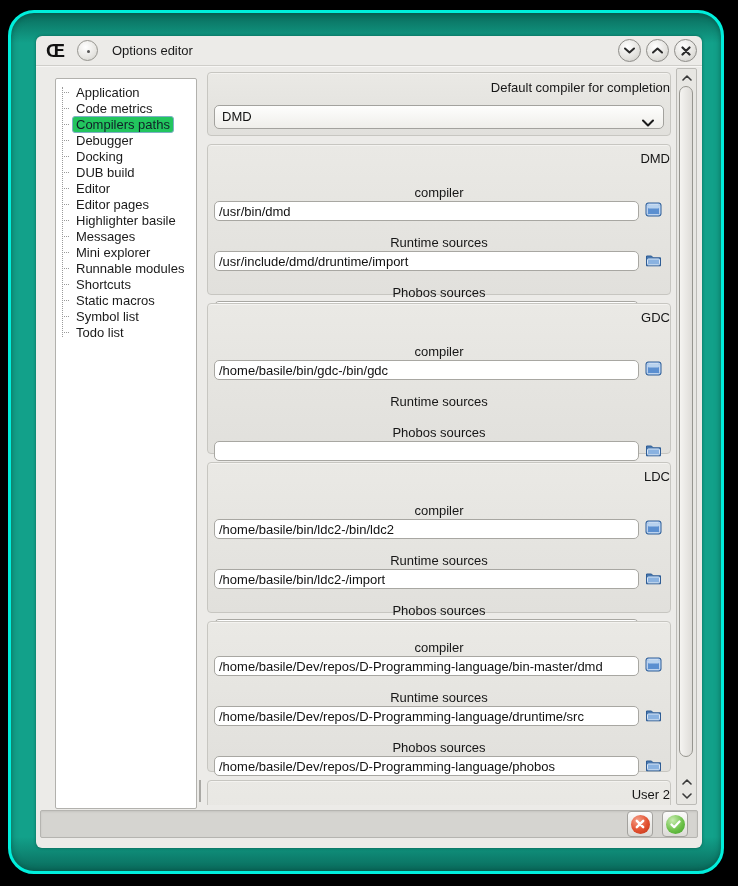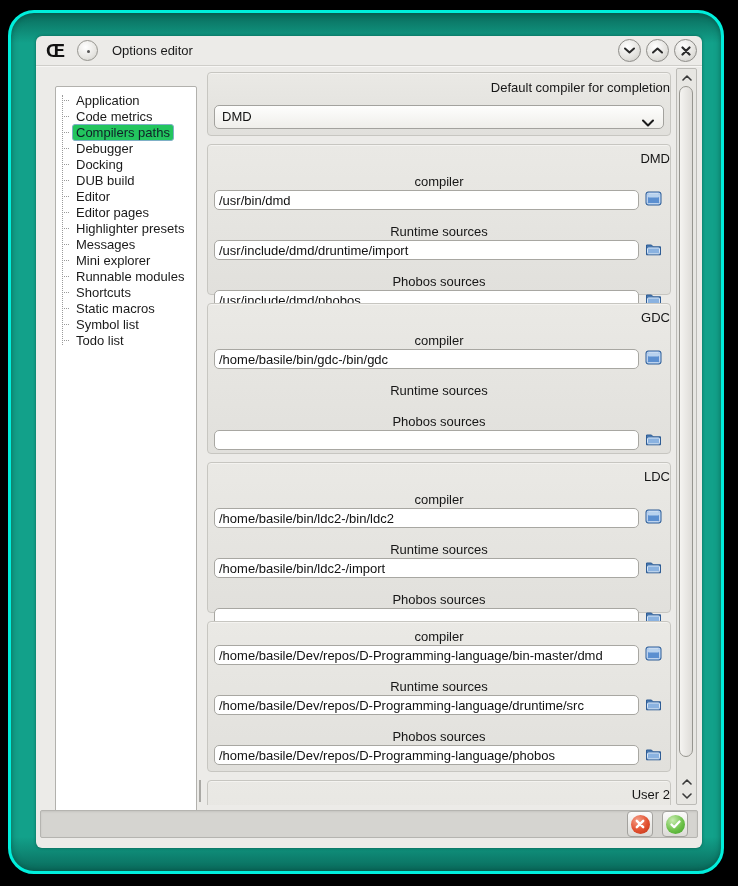--- a/index.html
+++ b/index.html
@@ -37,21 +37,21 @@
   .tb-spacer{flex:1;}
   .circ-btn{
     width:23px;height:23px;border-radius:50%;margin-left:5px;
     background:radial-gradient(circle at 40% 32%,#ffffff,#e3e2de 60%,#c7c6c2);
     border:1px solid #8e8d89;box-sizing:border-box;
     display:flex;align-items:center;justify-content:center;padding:0;cursor:default;
   }
   .circ-btn svg{display:block;}
   
   .sidebar{
-    position:absolute;left:19px;top:50px;width:142px;height:731px;box-sizing:border-box;
+    position:absolute;left:19px;top:42px;width:142px;height:731px;box-sizing:border-box;
     background:#fff;border:1px solid #b2b1ad;border-radius:2px;
     padding:5px 0 0 0;overflow:hidden;
   }
   .tree-guide{
     position:absolute;left:6px;top:8px;height:250px;width:0;
     border-left:1px dotted #9a9a9a;
   }
   .side-item{
     height:16px;display:flex;align-items:center;padding-left:6px;cursor:default;
   }
@@ -79,21 +79,21 @@
   .combo{
     margin:9px 6px 0 6px;height:24px;box-sizing:border-box;position:relative;
     background:linear-gradient(180deg,#fefefd,#efeeea);
     border:1px solid #a3a29e;border-radius:5px;cursor:default;
   }
   .combo-value{position:absolute;left:7px;top:0;line-height:22px;font-size:13px;color:#111;}
   .combo-arrow{position:absolute;right:9px;top:7px;}
   .gb-comp{height:151px;margin-top:8px;}
   .fld-label{font-size:13px;color:#161616;line-height:14px;margin-top:17px;}
   .gb-comp .gb-title{margin-top:6px;margin-bottom:0;}
-  .gb-comp .fld-label.first{margin-top:8px;}
+  .gb-comp .fld-label.first{margin-top:19px;}
   .row{margin:3px 6px 0 6px;height:16px;display:flex;align-items:center;}
   .row input{
     flex:1;height:20px;box-sizing:border-box;border:1px solid #a8a7a2;border-radius:5px;
     background:#fff;font-family:"Liberation Sans","DejaVu Sans",sans-serif;
     font-size:13px;color:#111;padding:0 4px;outline:none;min-width:0;
   }
   .icon-btn{
     width:22px;height:20px;flex:none;margin-left:3px;border:none;background:transparent;
     display:flex;align-items:center;justify-content:center;padding:0;cursor:default;
   }
@@ -192,21 +192,21 @@
     <div class="side-item">
         <span class="stub"></span>
         <span class="side-label">Editor</span>
       </div>
     <div class="side-item">
         <span class="stub"></span>
         <span class="side-label">Editor pages</span>
       </div>
     <div class="side-item">
         <span class="stub"></span>
-        <span class="side-label">Highlighter presets</span>
+        <span class="side-label">Highlighter basile</span>
       </div>
     <div class="side-item">
         <span class="stub"></span>
         <span class="side-label">Messages</span>
       </div>
     <div class="side-item">
         <span class="stub"></span>
         <span class="side-label">Mini explorer</span>
       </div>
     <div class="side-item">

